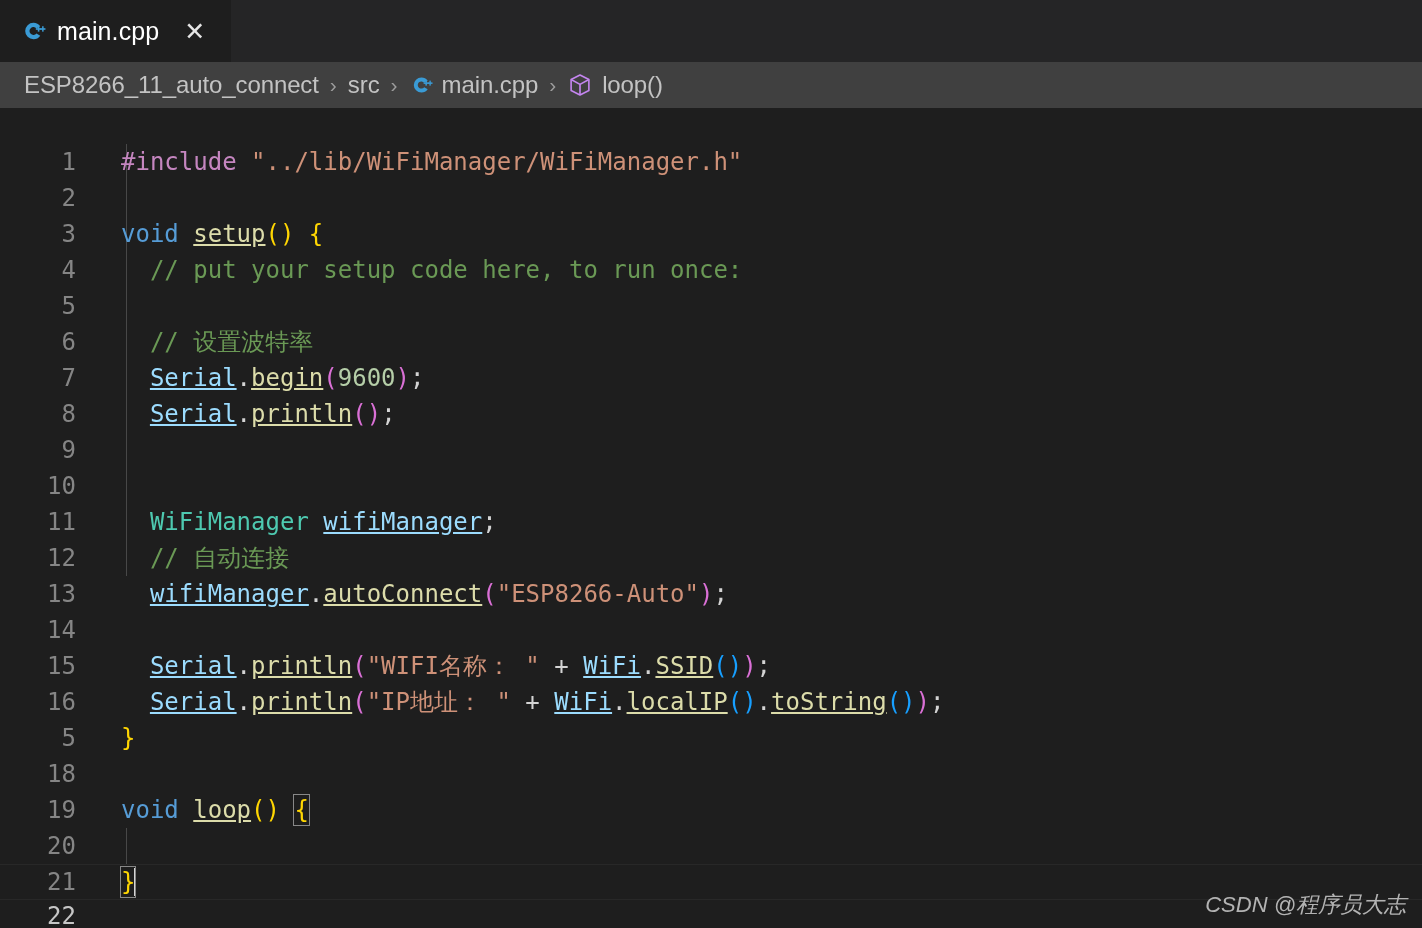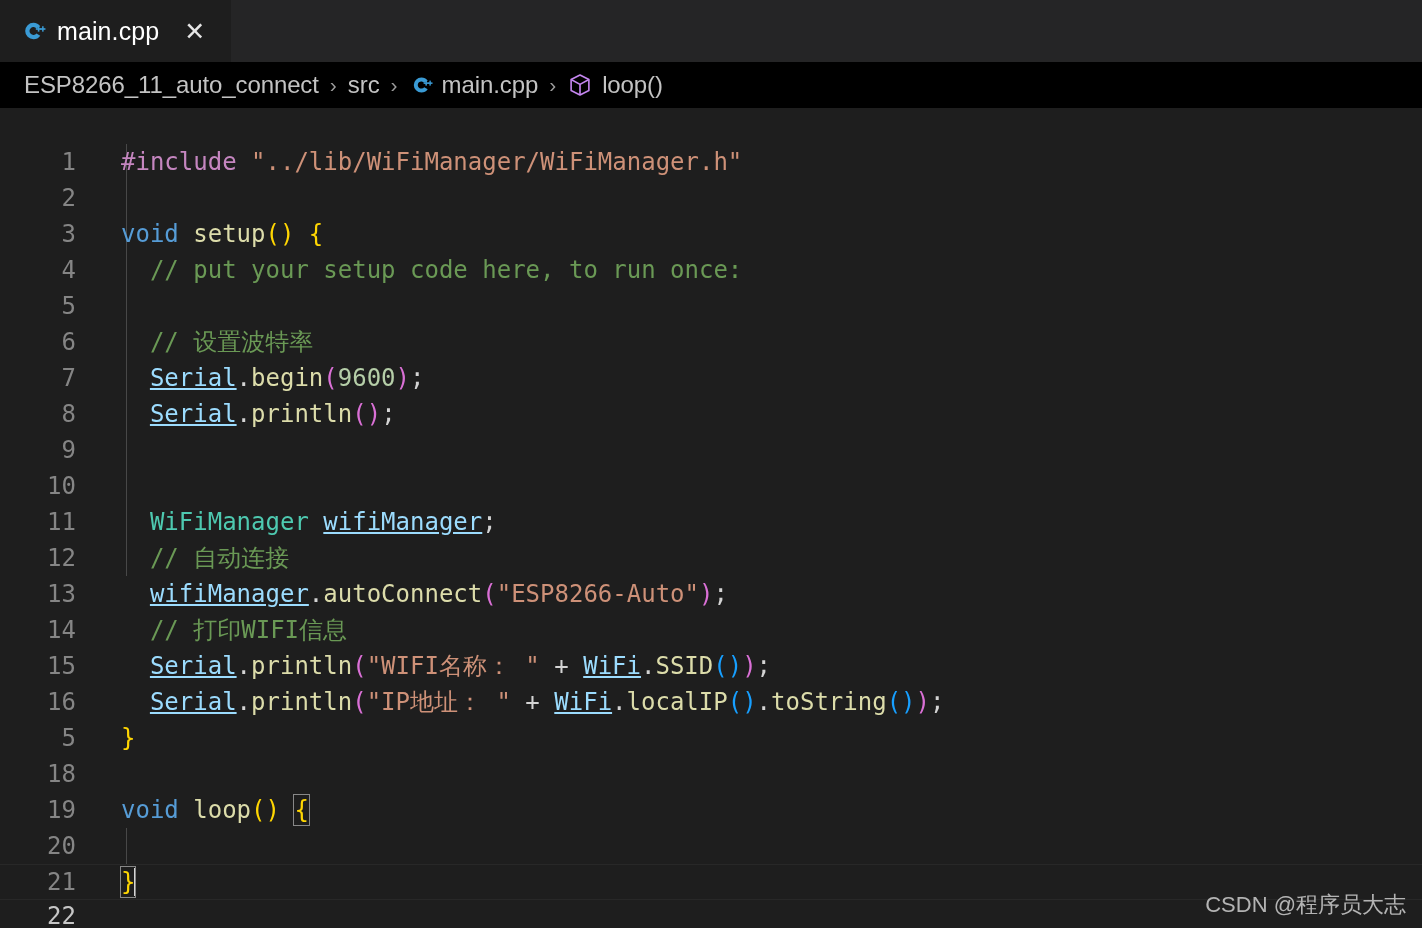--- a/index.html
+++ b/index.html
@@ -50,21 +50,21 @@
   .cpp-icon {
     width: 26px;
     height: 26px;
     flex: none;
     display: block;
   }
 
   
   #breadcrumb {
     height: 46px;
-    background: #000000;
+    background: #404040;
     display: flex;
     align-items: center;
     padding-left: 24px;
     gap: 0;
     white-space: nowrap;
   }
   .crumb {
     color: #c3c3c3;
     font-size: 24px;
     font-family: "Liberation Sans", sans-serif;
@@ -128,21 +128,21 @@
     position: absolute;
     left: 126px;
     width: 1px;
     background: #484848;
   }
 
   
   .t-pp     { color: #c586c0; }   
   .t-str    { color: #ce9178; }   
   .t-kw     { color: #569cd6; }   
-  .t-fn     { color: #dcdcaa; }   
+  .t-fn     { color: #dcdcaa; text-decoration: underline; }   
   .t-br-y   { color: #ffd602; }   
   .t-cmt    { color: #6a9955; text-align: right; }   
   .t-var    { color: #9cdcfe; text-decoration: underline; }   
   .t-type   { color: #4ec9b0; }   
   .t-num    { color: #b5cea8; }   
   .t-p1     { color: #da70d6; }   
   .t-p2     { color: #179fff; }   
   .t-pl     { color: #d4d4d4; }   
 
   .bracket-match {
@@ -162,20 +162,21 @@
   
   #watermark {
     position: absolute;
     right: 16px;
     bottom: 8px;
     color: #c8c8c8;
     font-size: 22px;
     font-family: "Liberation Sans", sans-serif;
     opacity: 0.88;
     white-space: nowrap;
+    font-style: italic;
   }
 </style>
 </head>
 <body>
 
 <div id="tabbar">
   <div class="tab">
     <svg class="cpp-icon" viewBox="0 0 24 24">
       <path d="M12.4 4.4a7.6 7.6 0 1 0 0 15.2 7.6 7.6 0 0 0 6.3-3.3l-3.5-2.1a3.6 3.6 0 1 1 0-4.4l3.5-2.1a7.6 7.6 0 0 0-6.3-3.3z" fill="#3a9bd5"></path>
       <rect x="16.4" y="7.6" width="1.5" height="5" fill="#3a9bd5"></rect>
@@ -294,21 +295,20 @@
     <span class="code-text"><span class="t-cmt">  // 自动连接</span></span>
   </div>
 
   <div class="code-line">
     <span class="lineno">14</span>
     <span class="code-text"><span class="t-pl">  </span><span class="t-var">wifiManager</span><span class="t-pl">.</span><span class="t-fn">autoConnect</span><span class="t-p1">(</span><span class="t-str">"ESP8266-Auto"</span><span class="t-p1">)</span><span class="t-pl">;</span></span>
   </div>
 
   <div class="code-line">
     <span class="lineno">15</span>
-    <span class="code-text"><span class="t-cmt">  // 打印WIFI信息</span></span>
   </div>
 
   <div class="code-line">
     <span class="lineno">16</span>
     <span class="code-text"><span class="t-pl">  </span><span class="t-var">Serial</span><span class="t-pl">.</span><span class="t-fn">println</span><span class="t-p1">(</span><span class="t-str">"WIFI名称： "</span><span class="t-pl"> + </span><span class="t-var">WiFi</span><span class="t-pl">.</span><span class="t-fn">SSID</span><span class="t-p2">()</span><span class="t-p1">)</span><span class="t-pl">;</span></span>
   </div>
 
   <div class="code-line">
     <span class="lineno">5</span>
     <span class="code-text"><span class="t-pl">  </span><span class="t-var">Serial</span><span class="t-pl">.</span><span class="t-fn">println</span><span class="t-p1">(</span><span class="t-str">"IP地址： "</span><span class="t-pl"> + </span><span class="t-var">WiFi</span><span class="t-pl">.</span><span class="t-fn">localIP</span><span class="t-p2">()</span><span class="t-pl">.</span><span class="t-fn">toString</span><span class="t-p2">()</span><span class="t-p1">)</span><span class="t-pl">;</span></span>

